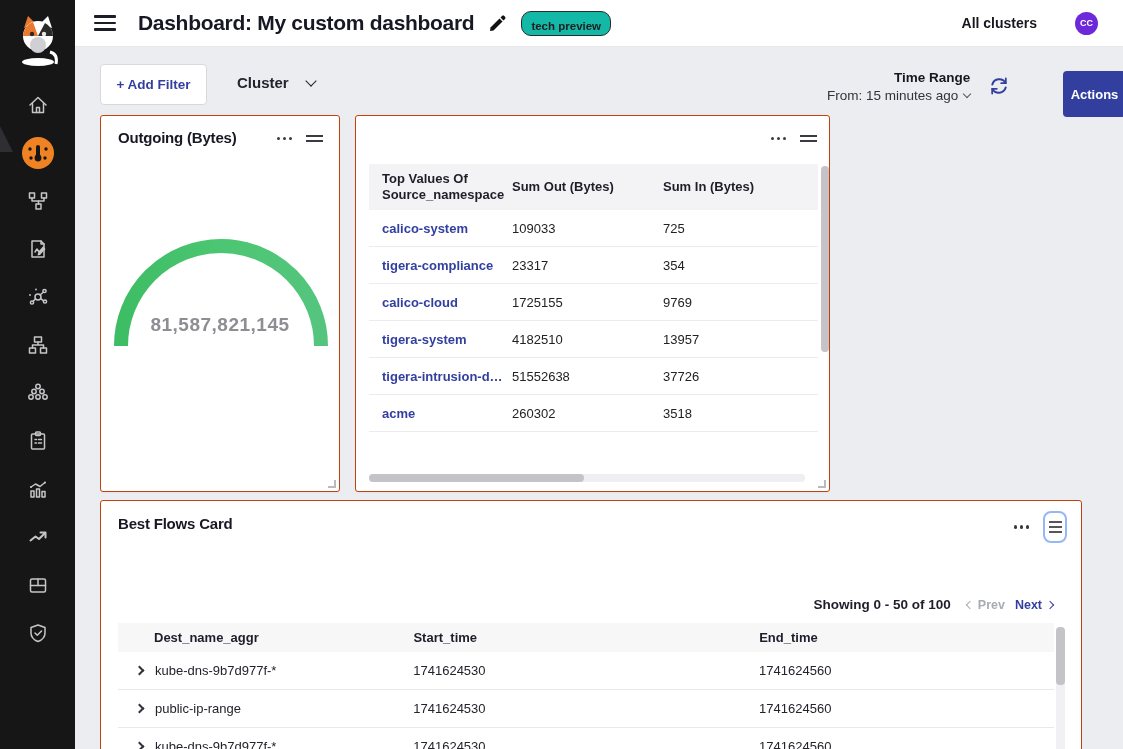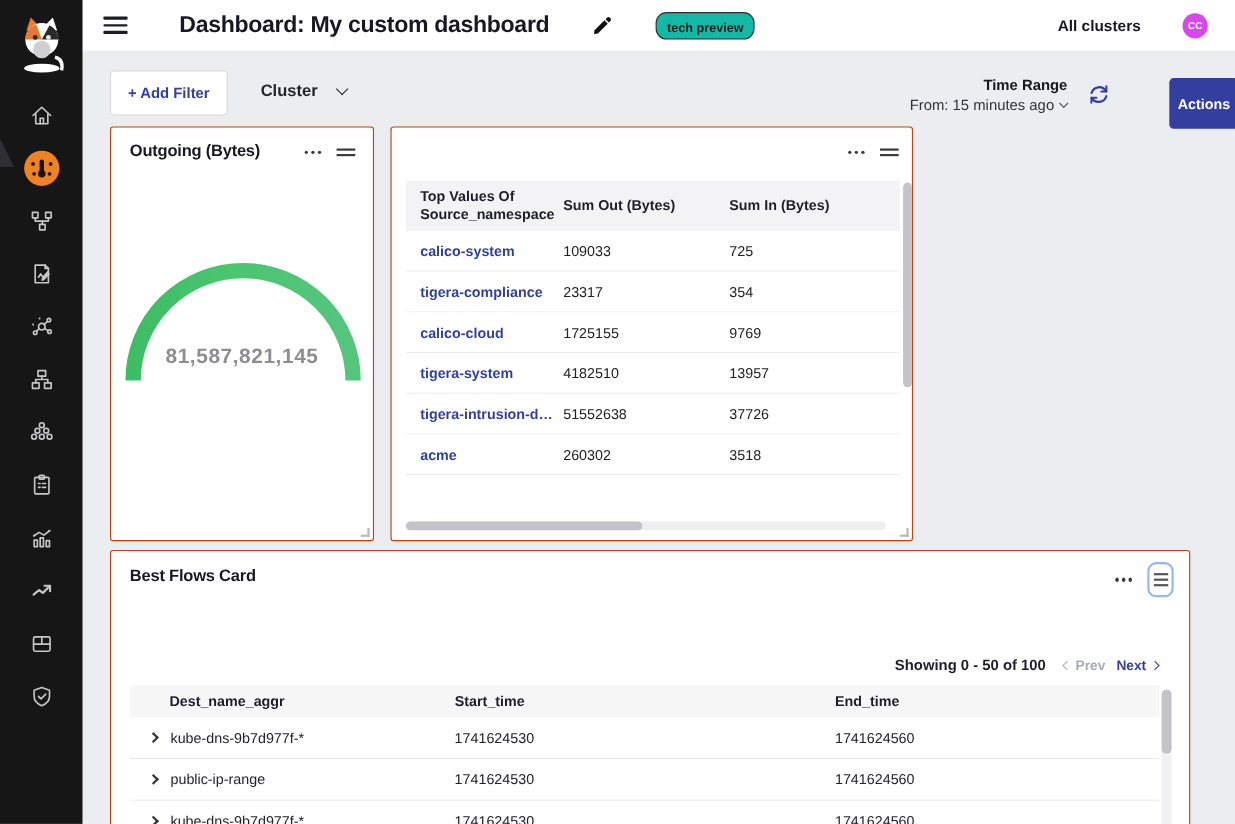--- a/index.html
+++ b/index.html
@@ -9,30 +9,30 @@
   
   .sidebar { position:absolute; left:0; top:0; width:75px; height:749px; background:#161617; z-index:10; }
   .logo { position:absolute; left:14px; top:12px; width:48px; height:56px; }
   .side-notch { position:absolute; left:0; top:126px; width:13px; height:26px; background:#2e2e33;
                 clip-path:polygon(0 0, 0 100%, 100% 100%); }
   .nav-item { position:absolute; left:0; width:75px; height:36px; display:flex; align-items:center; justify-content:center; cursor:pointer; }
   .nav-item svg { stroke:#c6c6c8; fill:none; stroke-width:1.5; stroke-linecap:round; stroke-linejoin:round; }
 
   
   .header { position:absolute; left:75px; top:0; width:1048px; height:47px; background:#ffffff; z-index:9;
-            display:flex; align-items:center; border-bottom:1px solid #e8e8ea;gap:25px; }
+            display:flex; align-items:center; border-bottom:1px solid #e8e8ea; }
   .hamburger { margin-left:19px; width:22px; cursor:pointer; }
   .hamburger i { display:block; height:2.4px; background:#1d1d27; margin:4px 0; border-radius:1px; }
   .page-title { margin-left:22px; font-size:21px; font-weight:700; color:#181825; letter-spacing:-0.3px; }
   .edit-pencil { margin-left:14px; cursor:pointer; }
   .badge { margin-left:14px; border:1px solid #2c2c2c; border-radius:10px; padding:8px 9px 3px;
            font-size:11.5px; color:#1e1e1e; background:#14b8a6;font-weight:bold; }
   .header-right { margin-left:auto; display:flex; align-items:center; }
   .all-clusters { font-size:14px; font-weight:600; color:#17171f; cursor:pointer; }
-  .avatar { margin-left:38px; margin-right:25px; width:23px; height:23px; border-radius:50%; background:#d946ef;
+  .avatar { margin-left:38px; margin-right:25px; width:23px; height:23px; border-radius:50%; background:#6d28d9;
             color:#ffffff; font-size:9px; font-weight:700; display:flex; align-items:center; justify-content:center; cursor:pointer; }
 
   
   .main { position:absolute; left:75px; top:47px; width:1048px; height:702px; background:#ebedf0; }
 
   .btn-add-filter { position:absolute; left:25px; top:17px; width:107px; height:41px; background:#fff;
                     border:1px solid #d9d9dd; border-radius:4px; font-size:13.5px; font-weight:600; color:#333f9e; cursor:pointer; }
   .cluster-chip { position:absolute; left:162px; top:27px; display:flex; align-items:center; gap:18px; cursor:pointer;
                   font-size:15px; font-weight:600; color:#23232e; }
   .chev-down { width:8px; height:8px; border-right:1.8px solid #23232e; border-bottom:1.8px solid #23232e;

